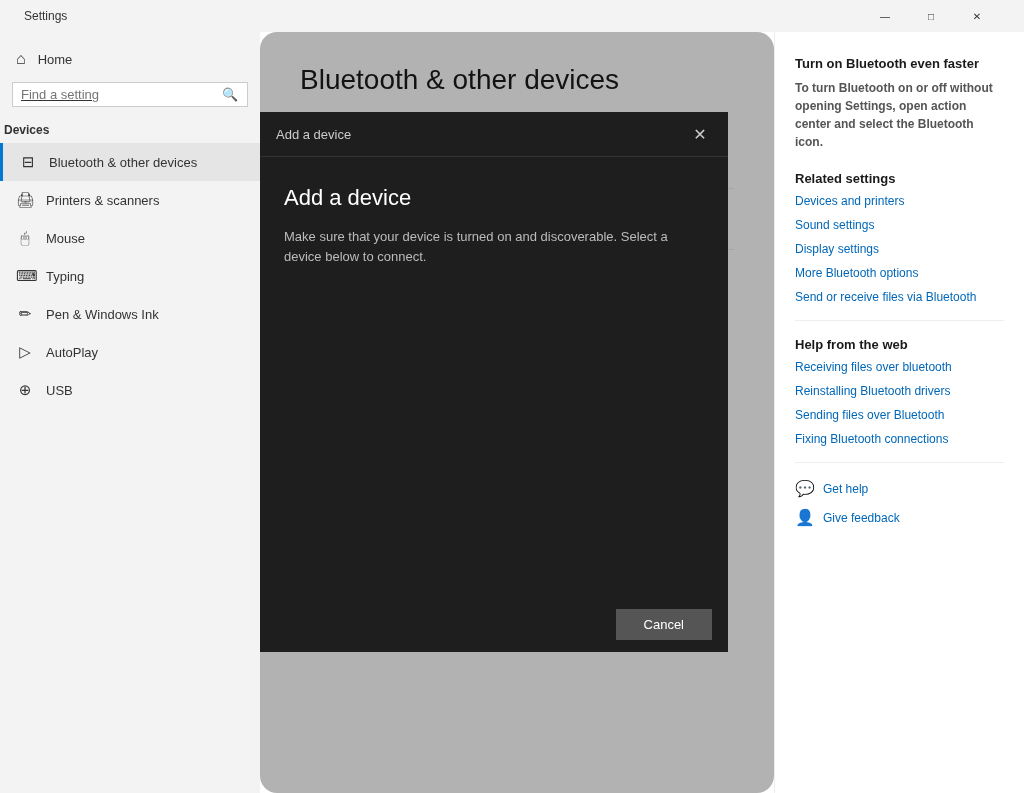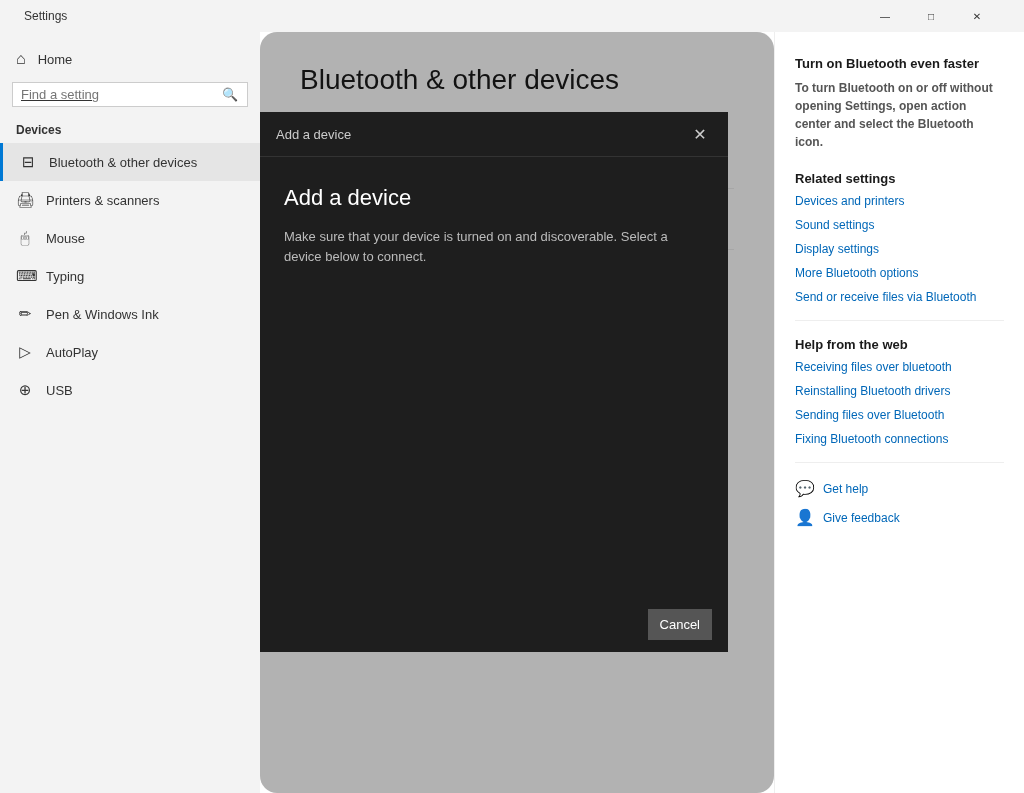--- a/index.html
+++ b/index.html
@@ -78,21 +78,21 @@
       text-decoration: underline;
     }
     .sidebar-search-icon {
       font-size: 13px;
       color: #666;
     }
     .sidebar-section-label {
       font-size: 12px;
       font-weight: 700;
       color: #333;
-      padding: 4px 16px 6px;
+      padding: 4px 4px 6px;
     }
     .sidebar-item {
       display: flex;
       align-items: center;
       padding: 10px 16px;
       gap: 12px;
       cursor: pointer;
       font-size: 13px;
       color: #333;
     }
@@ -293,21 +293,21 @@
     .modal-footer {
       padding: 12px 16px;
       display: flex;
       justify-content: flex-end;
       background: #1e1e1e;
     }
     .modal-cancel-btn {
       background: #555;
       border: none;
       color: white;
-      padding: 8px 12px;
+      padding: 8px 28px;
       font-size: 13px;
       cursor: pointer;
     }
   </style>
 </head>
 <body>
 
 <div class="title-bar">
   <span class="title-bar-title">Settings</span>
   <div class="title-bar-controls">

